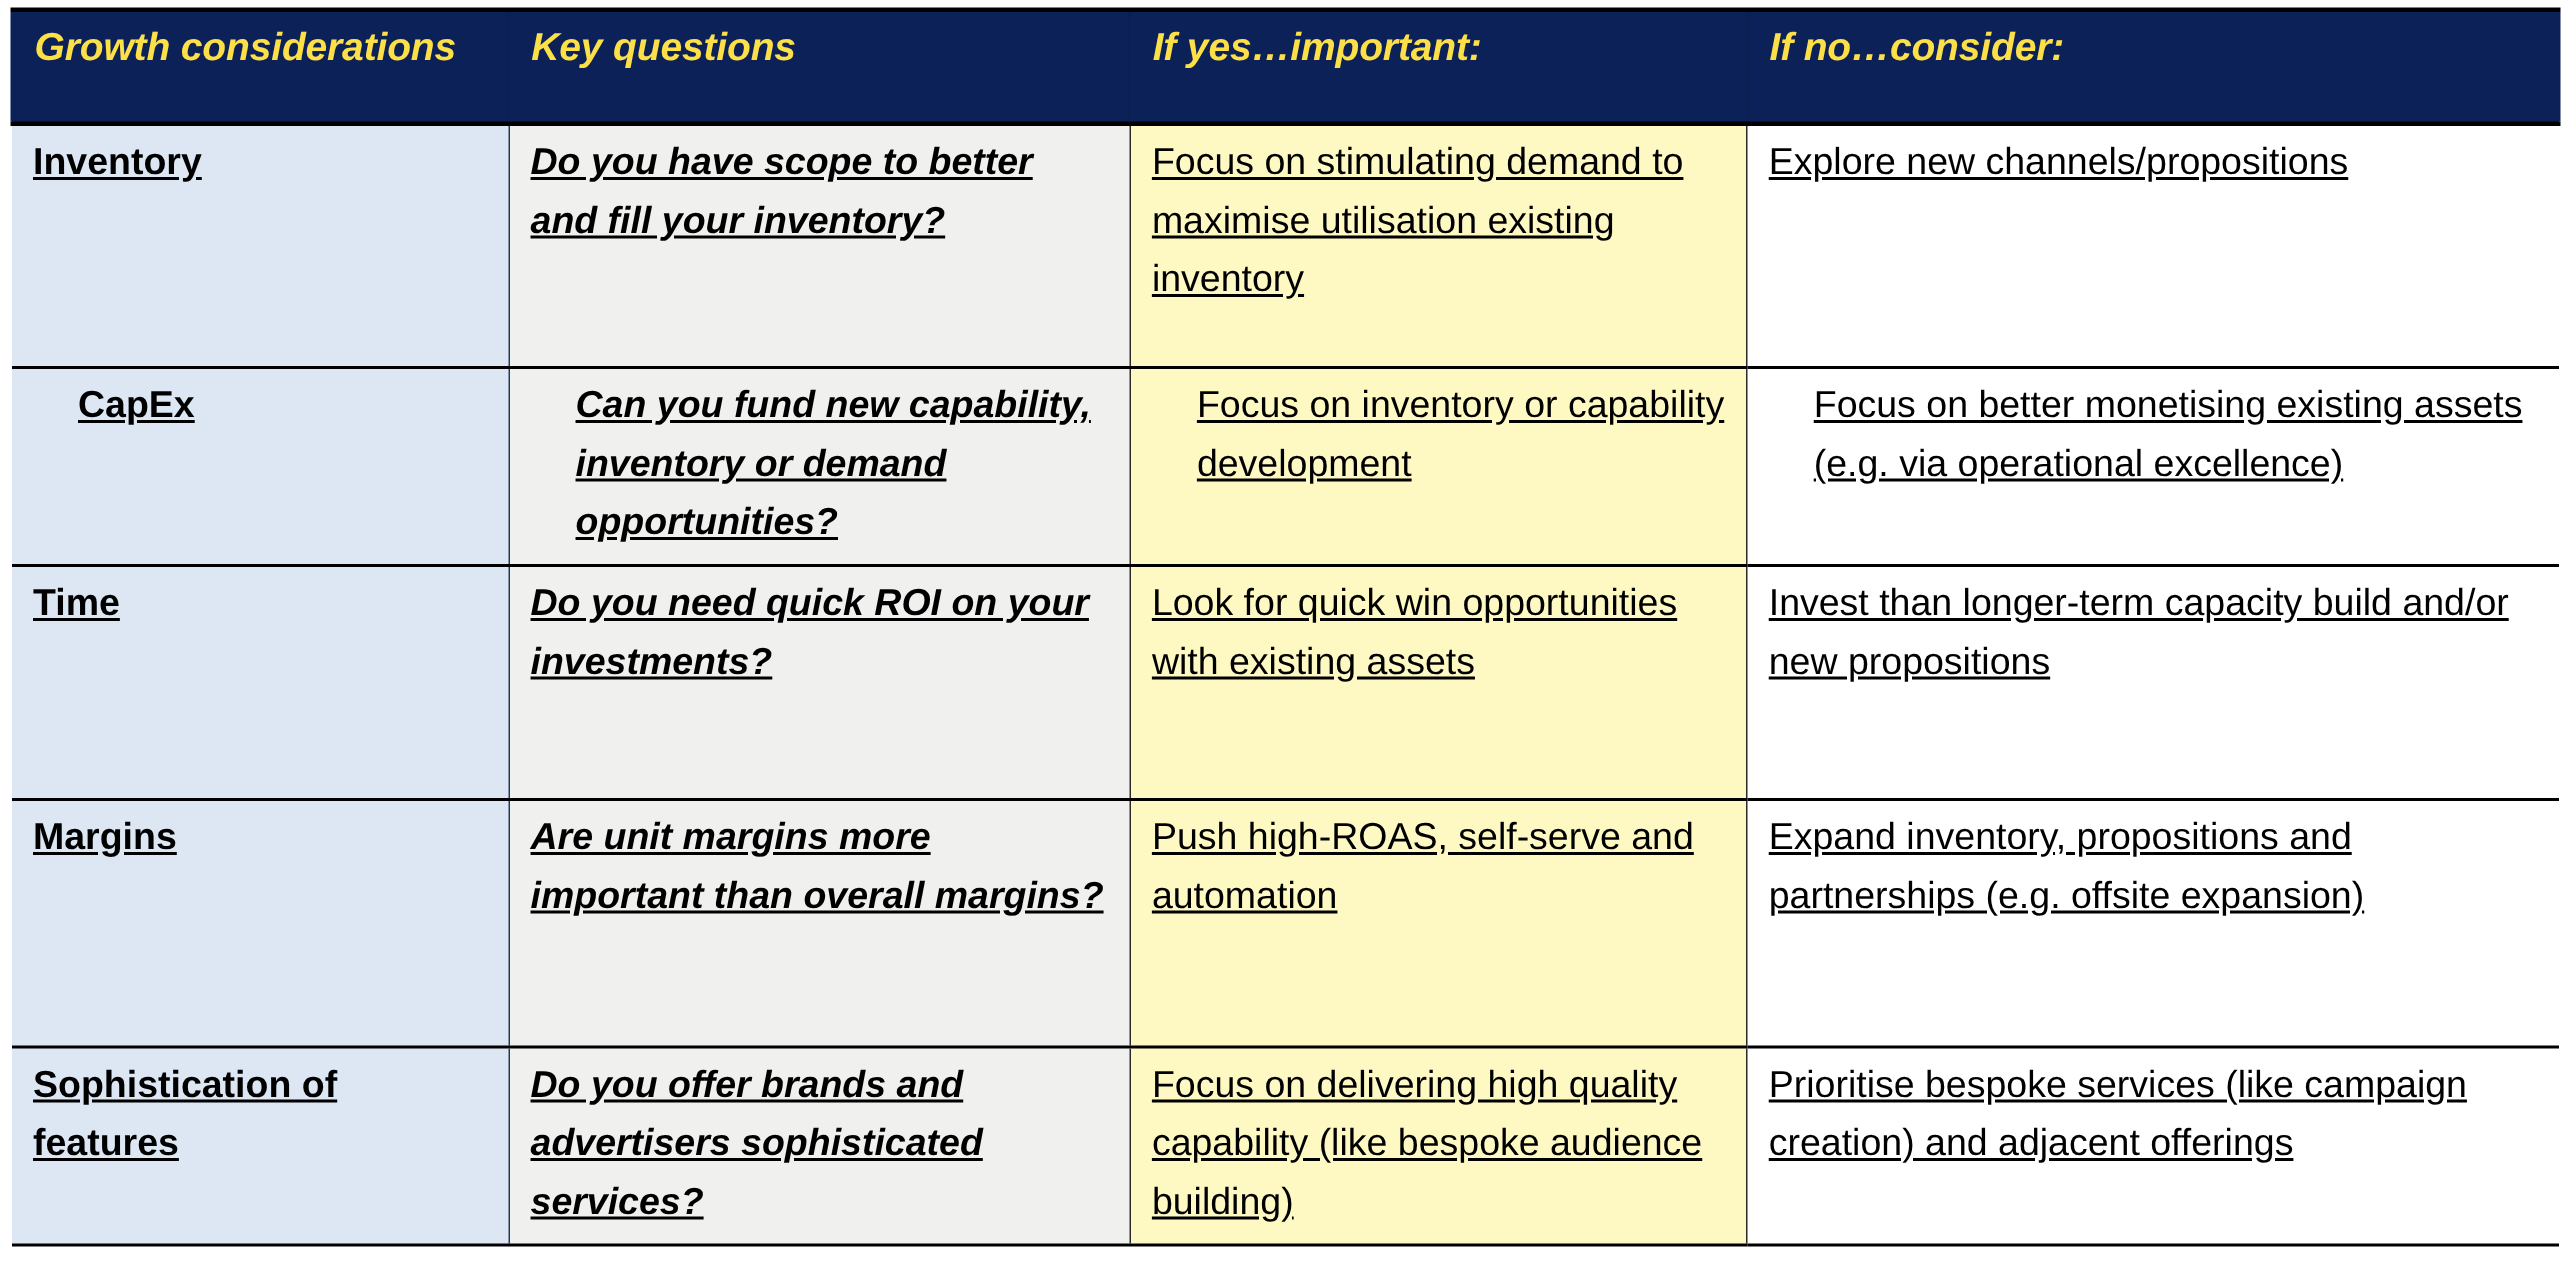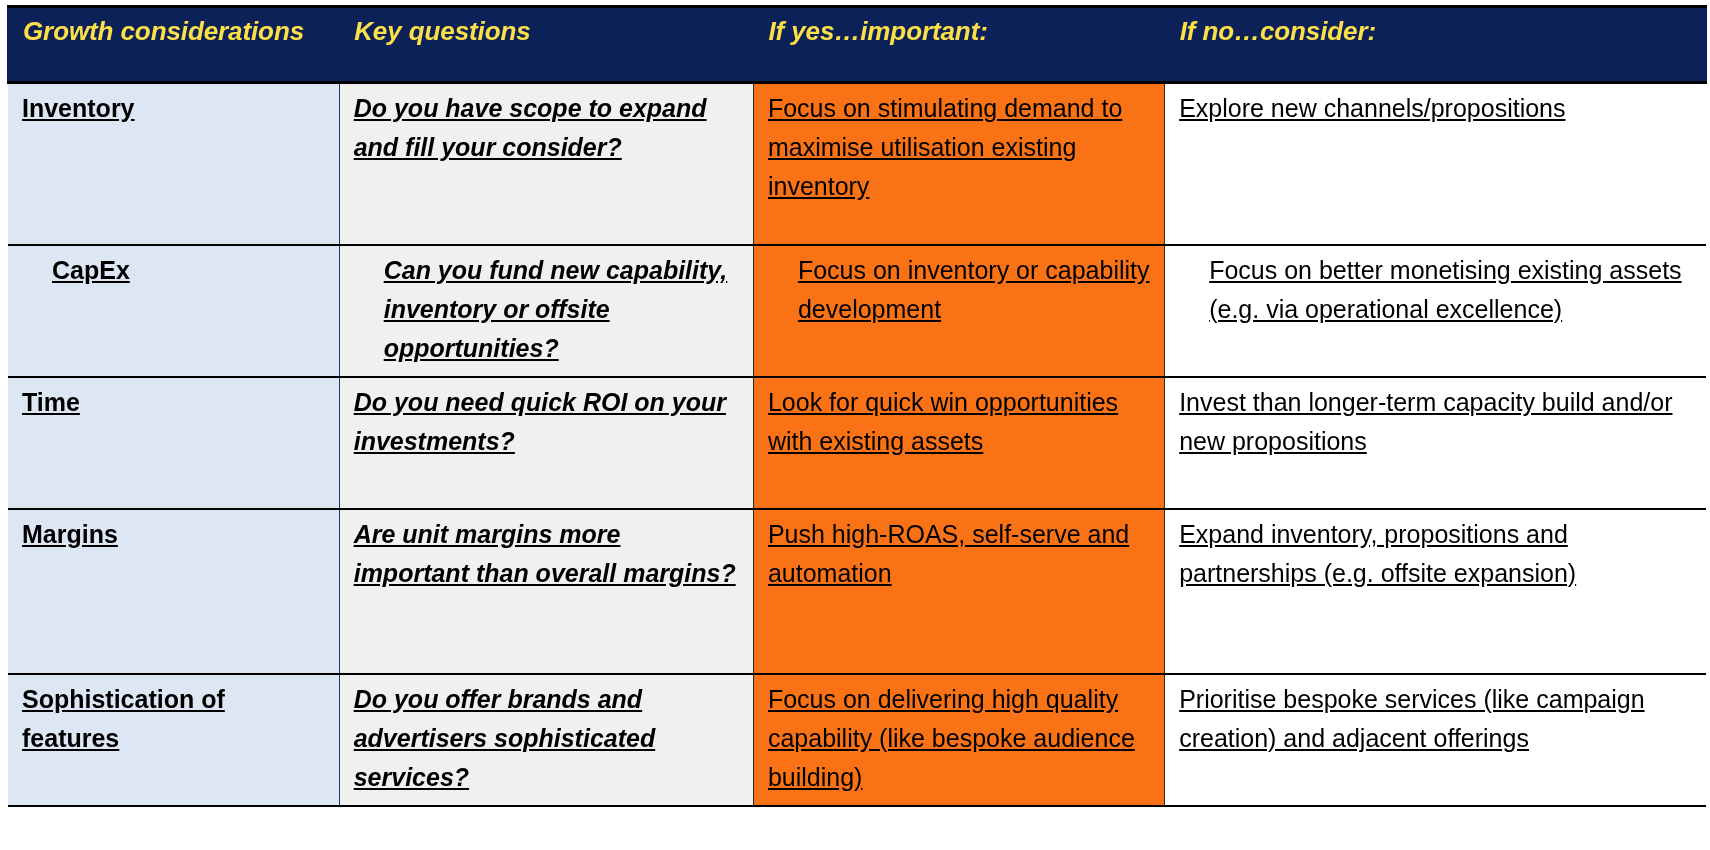--- a/index.html
+++ b/index.html
@@ -71,33 +71,33 @@
     border-right: 1px solid #1b3864;
     border-left: none;
   }
   tbody td.col-question {
     background: #f0f0ef;
     font-weight: bold;
     font-style: italic;
     border-right: 1px solid #2a2a2a;
   }
   tbody td.col-yes {
-    background: #f97316;
+    background: #fef9c3;
     border-right: 1px solid #2a2a2a;
   }
   tbody td.col-no {
     background: #ffffff;
     border-right: none;
   }
   tbody tr:last-child td { border-bottom: 2px solid #000000; }
 
   
   tr[data-row="0"] td { height: 162px; }
   tr[data-row="1"] td { height: 118px; padding-left: 44px; }
-  tr[data-row="2"] td { height: 132px; }
+  tr[data-row="2"] td { height: 156px; }
   tr[data-row="3"] td { height: 165px; }
   tr[data-row="4"] td { height: 125px; }
 
   .cell-text { display: block; }
 </style>
 </head>
 <body>
 
 <div id="table-wrap">
   <table class="grid">
@@ -114,35 +114,35 @@
         <th>If yes…important:</th>
         <th class="last">If no…consider:</th>
       </tr>
     </thead>
     <tbody>
       <tr data-row="0">
         <td class="col-consideration">
             <span class="cell-text">Inventory</span>
           </td>
         <td class="col-question">
-            <span class="cell-text">Do you have scope to expand and fill your consider?</span>
+            <span class="cell-text">Do you have scope to better and fill your inventory?</span>
           </td>
         <td class="col-yes">
             <span class="cell-text">Focus on stimulating demand to maximise utilisation existing inventory</span>
           </td>
         <td class="col-no">
             <span class="cell-text">Explore new channels/propositions</span>
           </td>
       </tr>
       <tr data-row="1">
         <td class="col-consideration">
             <span class="cell-text">CapEx</span>
           </td>
         <td class="col-question">
-            <span class="cell-text">Can you fund new capability, inventory or offsite opportunities?</span>
+            <span class="cell-text">Can you fund new capability, inventory or demand opportunities?</span>
           </td>
         <td class="col-yes">
             <span class="cell-text">Focus on inventory or capability development</span>
           </td>
         <td class="col-no">
             <span class="cell-text">Focus on better monetising existing assets (e.g. via operational excellence)</span>
           </td>
       </tr>
       <tr data-row="2">
         <td class="col-consideration">

